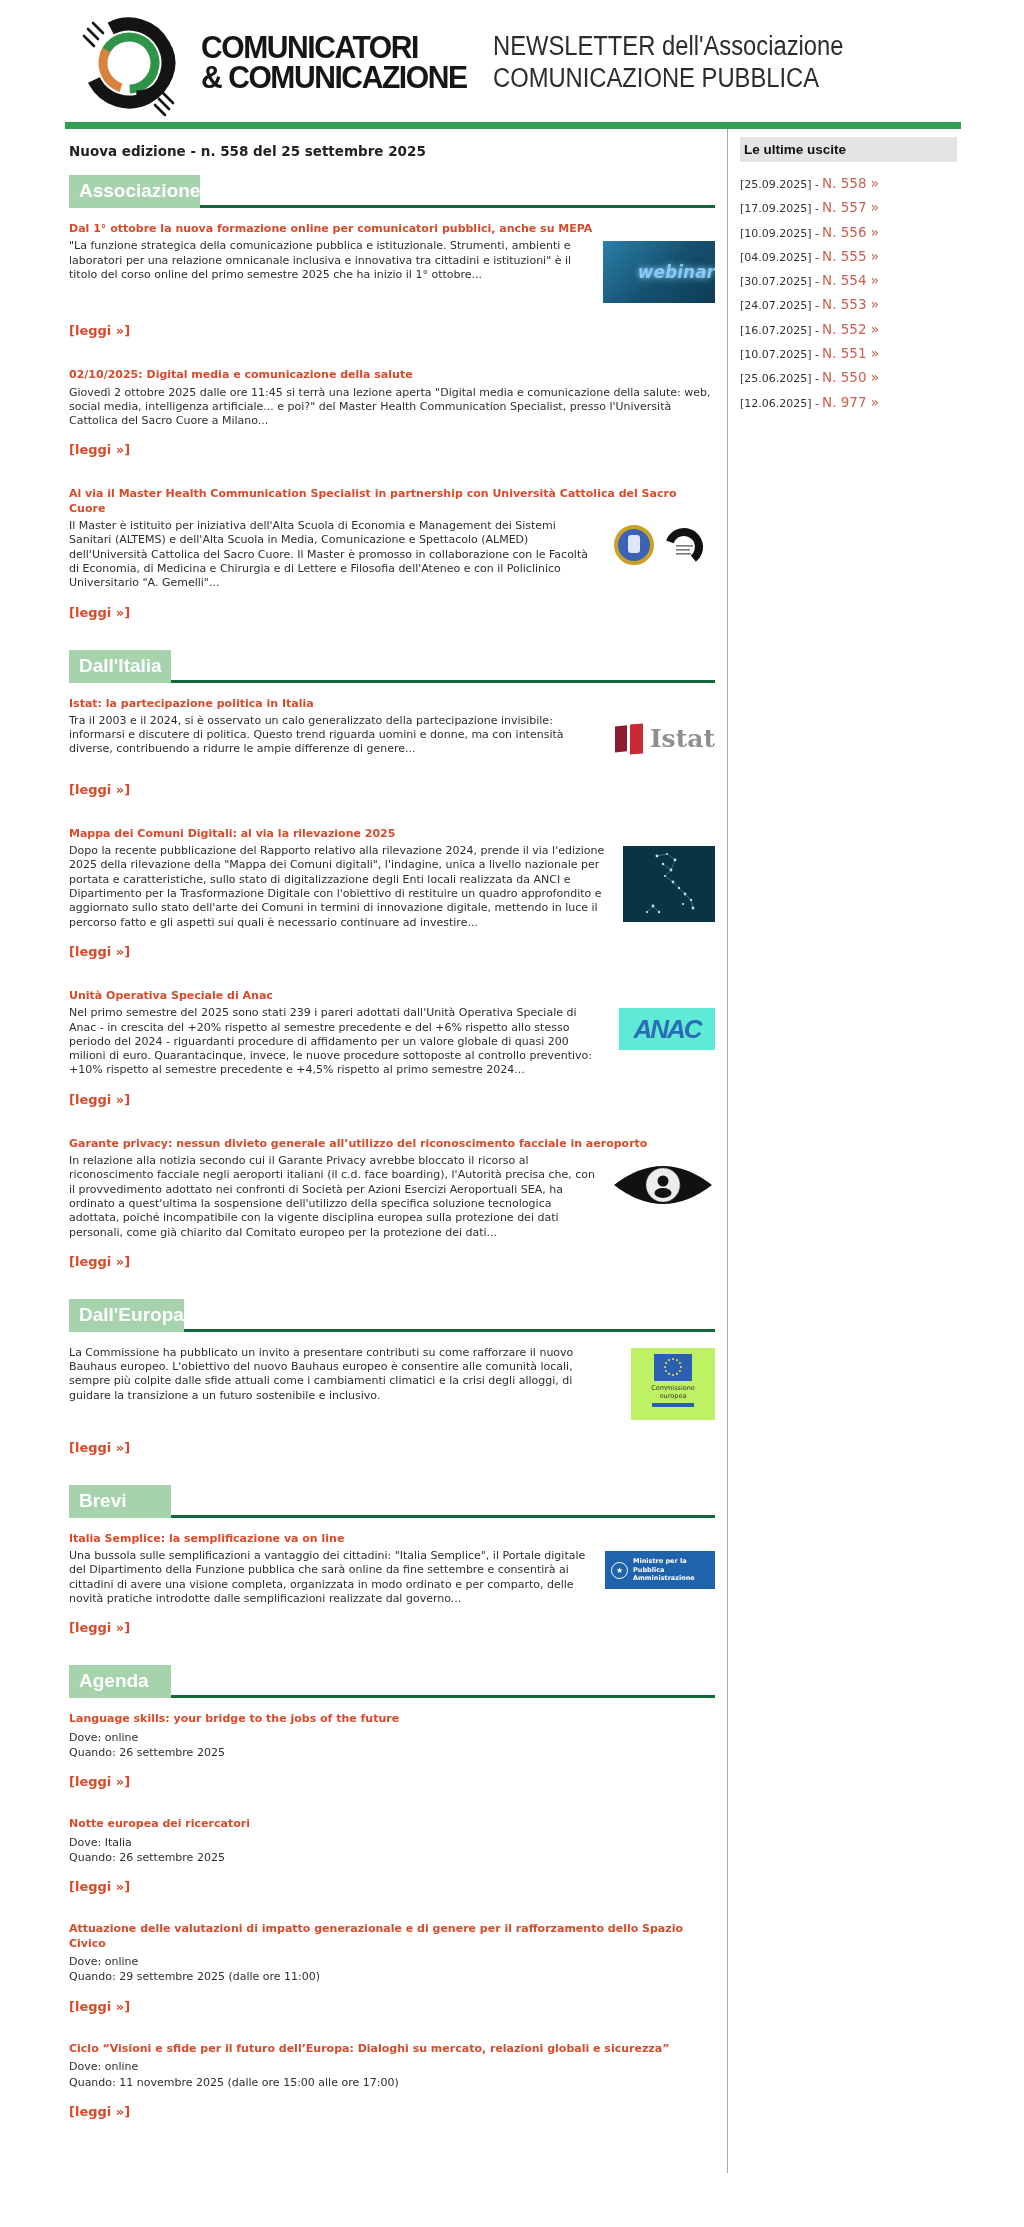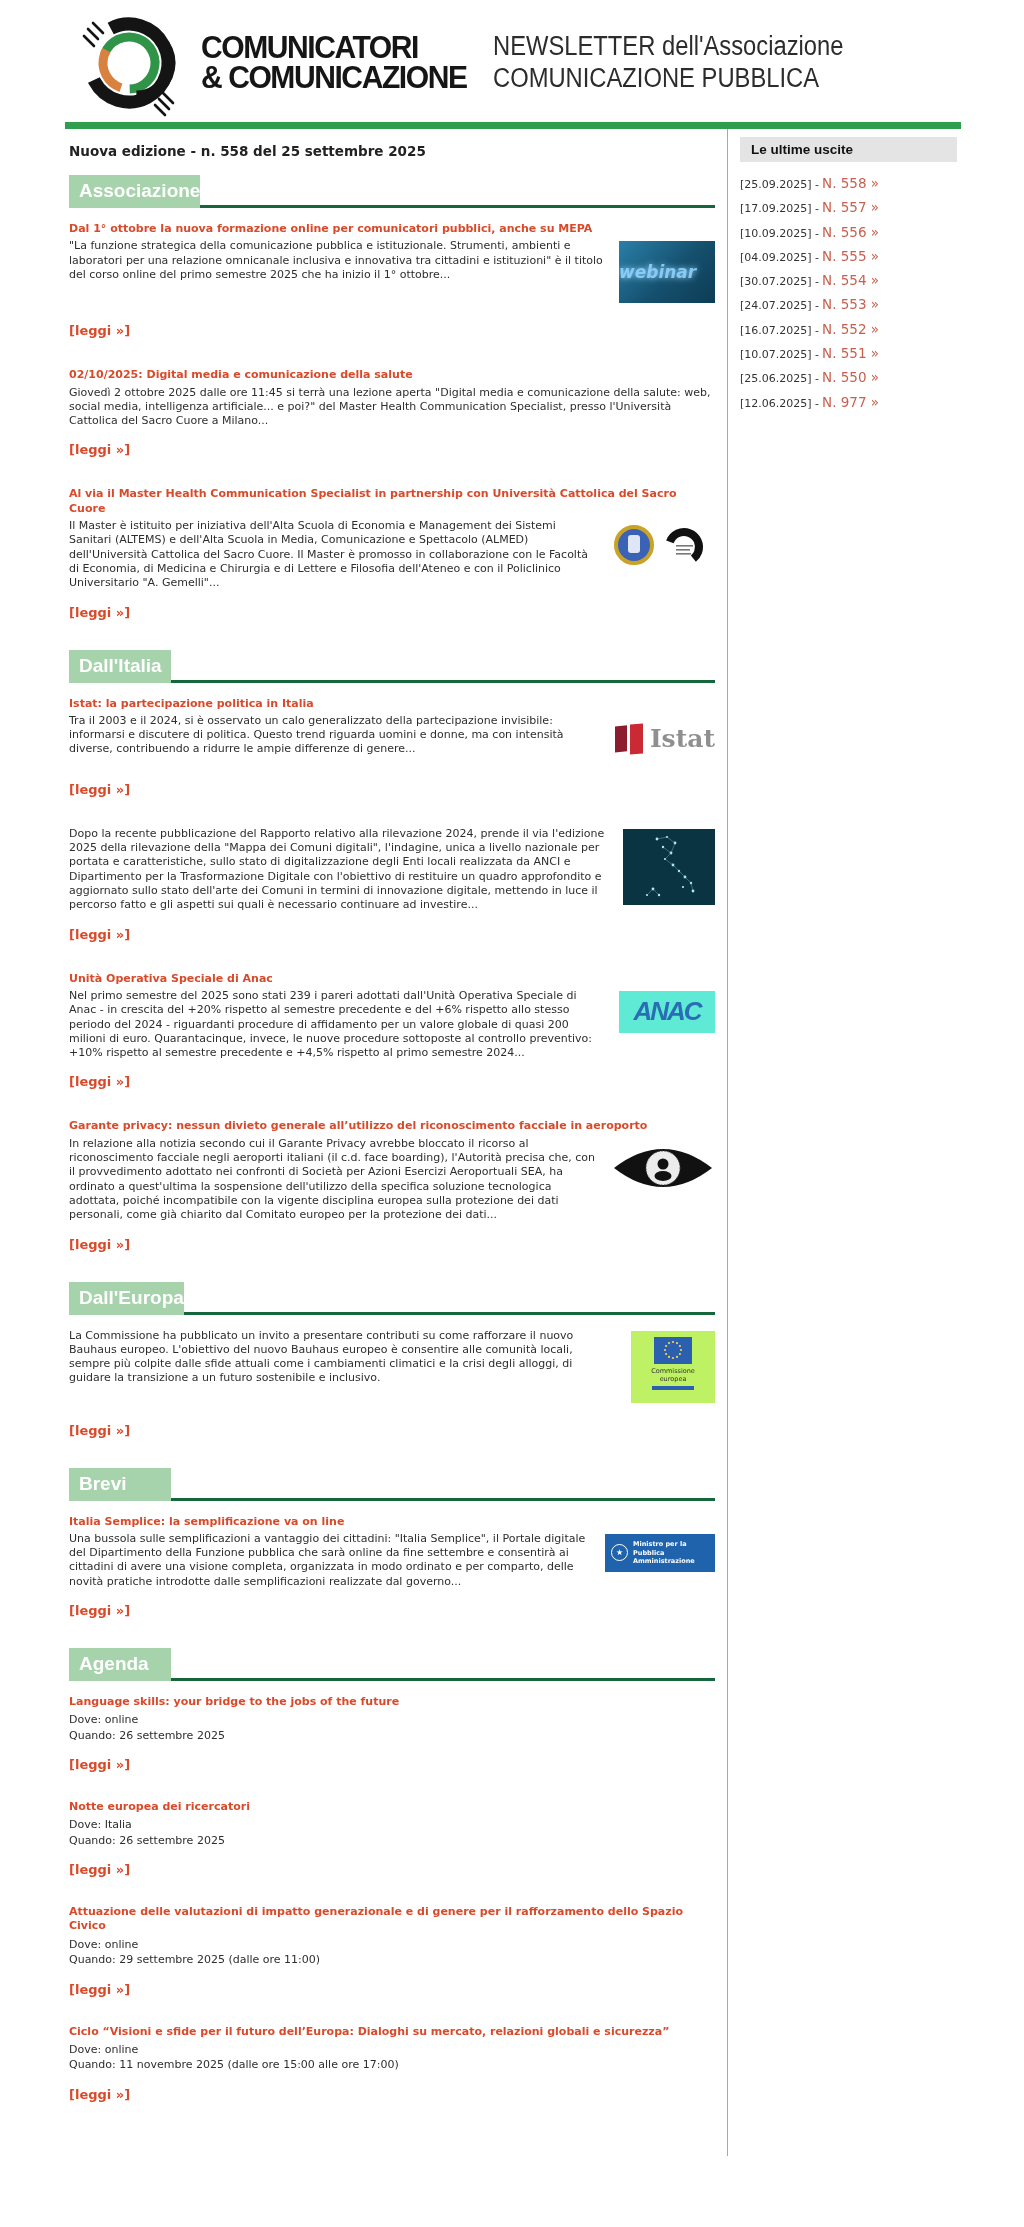--- a/index.html
+++ b/index.html
@@ -32,22 +32,22 @@
 
   .article{margin-bottom:30px;}
   .article-title{color:#d94a2a;font-weight:bold;font-size:11px;line-height:1.3;margin-bottom:3px;cursor:pointer;}
   .article-body{font-size:11px;line-height:1.3;color:#2e2e2e;}
   .article-link{clear:both;color:#d94a2a;font-weight:bold;font-size:13px;padding-top:14px;cursor:pointer;}
   .event{margin-bottom:28px;}
   .event-meta{font-size:11px;line-height:1.4;}
 
   
   .art-img{float:right;margin:2px 0 6px 14px;overflow:hidden;cursor:pointer;}
-  .img-webinar{width:96px;height:62px;background:linear-gradient(135deg,#2a7fa8 0%,#15506e 55%,#0d3c55 100%);
-               display:flex;align-items:center;justify-content:flex-start;}
+  .img-webinar{width:112px;height:62px;background:linear-gradient(135deg,#2a7fa8 0%,#15506e 55%,#0d3c55 100%);
+               display:flex;align-items:center;justify-content:flex-end;}
   .img-webinar .cap{color:rgba(140,210,255,.9);font-style:italic;font-weight:bold;font-size:17px;text-shadow:0 0 6px #9fd8ff;}
   .img-master{width:112px;height:48px;background:#fff;display:flex;align-items:center;justify-content:center;gap:6px;}
   .img-istat{width:100px;height:46px;background:#fff;display:flex;align-items:center;justify-content:center;gap:3px;font-weight:bold;}
   .istat-b1{width:13px;height:26px;background:#8c1d2f;transform:skewY(-6deg);}
   .istat-b2{width:15px;height:30px;background:#c92a34;transform:skewY(-4deg);}
   .img-istat .cap{font-family:"DejaVu Serif",serif;font-size:25px;color:#8f8f8f;margin-left:4px;}
   .img-mappa{width:92px;height:76px;background:#0a3442;}
   .img-anac{width:96px;height:42px;background:#5eead4;display:flex;align-items:center;justify-content:center;text-align:center;}
   .img-anac .cap{font-family:"Liberation Sans",sans-serif;font-weight:900;font-style:italic;
                  font-size:26px;letter-spacing:-2px;color:#2a6db5;}
@@ -57,21 +57,21 @@
   .img-eu .cap{font-size:6.5px;line-height:1.25;color:#333;}
   .eu-bar{width:42px;height:4px;background:#2b5fb0;margin:3px auto 0;}
   .img-ministro{width:110px;height:38px;background:#1f63ad;display:flex;align-items:center;gap:5px;padding:0 6px;box-sizing:border-box;}
   .ministro-emblem{width:15px;height:15px;border:1.5px solid #fff;border-radius:50%;flex:0 0 auto;
                    display:flex;align-items:center;justify-content:center;color:#fff;font-size:8px;}
   .img-ministro .cap{color:#fff;font-size:6.5px;line-height:1.3;}
   .img-ministro .cap b{display:block;}
 
   
   .side-head{background:#e4e4e4;font-family:"Liberation Sans",sans-serif;font-weight:bold;
-             font-size:13.5px;color:#111;padding:5px 11px;margin-bottom:9px;}
+             font-size:13.5px;color:#111;padding:5px 4px;margin-bottom:9px;}
   .side-item{font-size:11px;line-height:1.8;white-space:nowrap;color:#333;}
   .side-item .num{color:#c9604f;font-size:13.5px;margin-left:3px;cursor:pointer;}
 </style>
 </head>
 <body>
 
 <div class="page">
 
   <div class="masthead">
     <svg class="logo" viewBox="0 0 118 108">
@@ -154,20 +154,21 @@
         <div class="art-img img-istat">
           <span class="istat-b1"></span>
           <span class="istat-b2"></span>
           <span class="cap">Istat</span>
         </div>
         <div class="article-body">Tra il 2003 e il 2024, si è osservato un calo generalizzato della partecipazione invisibile: informarsi e discutere di politica. Questo trend riguarda uomini e donne, ma con intensità diverse, contribuendo a ridurre le ampie differenze di genere...</div>
         <div class="article-link">[leggi »]</div>
       </div>
 
       <div class="article">
+        <div class="article-title">Mappa dei Comuni Digitali: al via la rilevazione 2025</div>
         <div class="art-img img-mappa">
           <svg width="92" height="76" viewBox="0 0 92 76">
             <g fill="#bfe9f2">
               <circle cx="34" cy="10" r="1.4"></circle>
                 <circle cx="44" cy="8" r="1.1"></circle>
                 <circle cx="52" cy="14" r="1.4"></circle>
               <circle cx="40" cy="18" r="1.2"></circle>
                 <circle cx="48" cy="24" r="1.4"></circle>
                 <circle cx="42" cy="30" r="1.1"></circle>
               <circle cx="50" cy="36" r="1.4"></circle>

